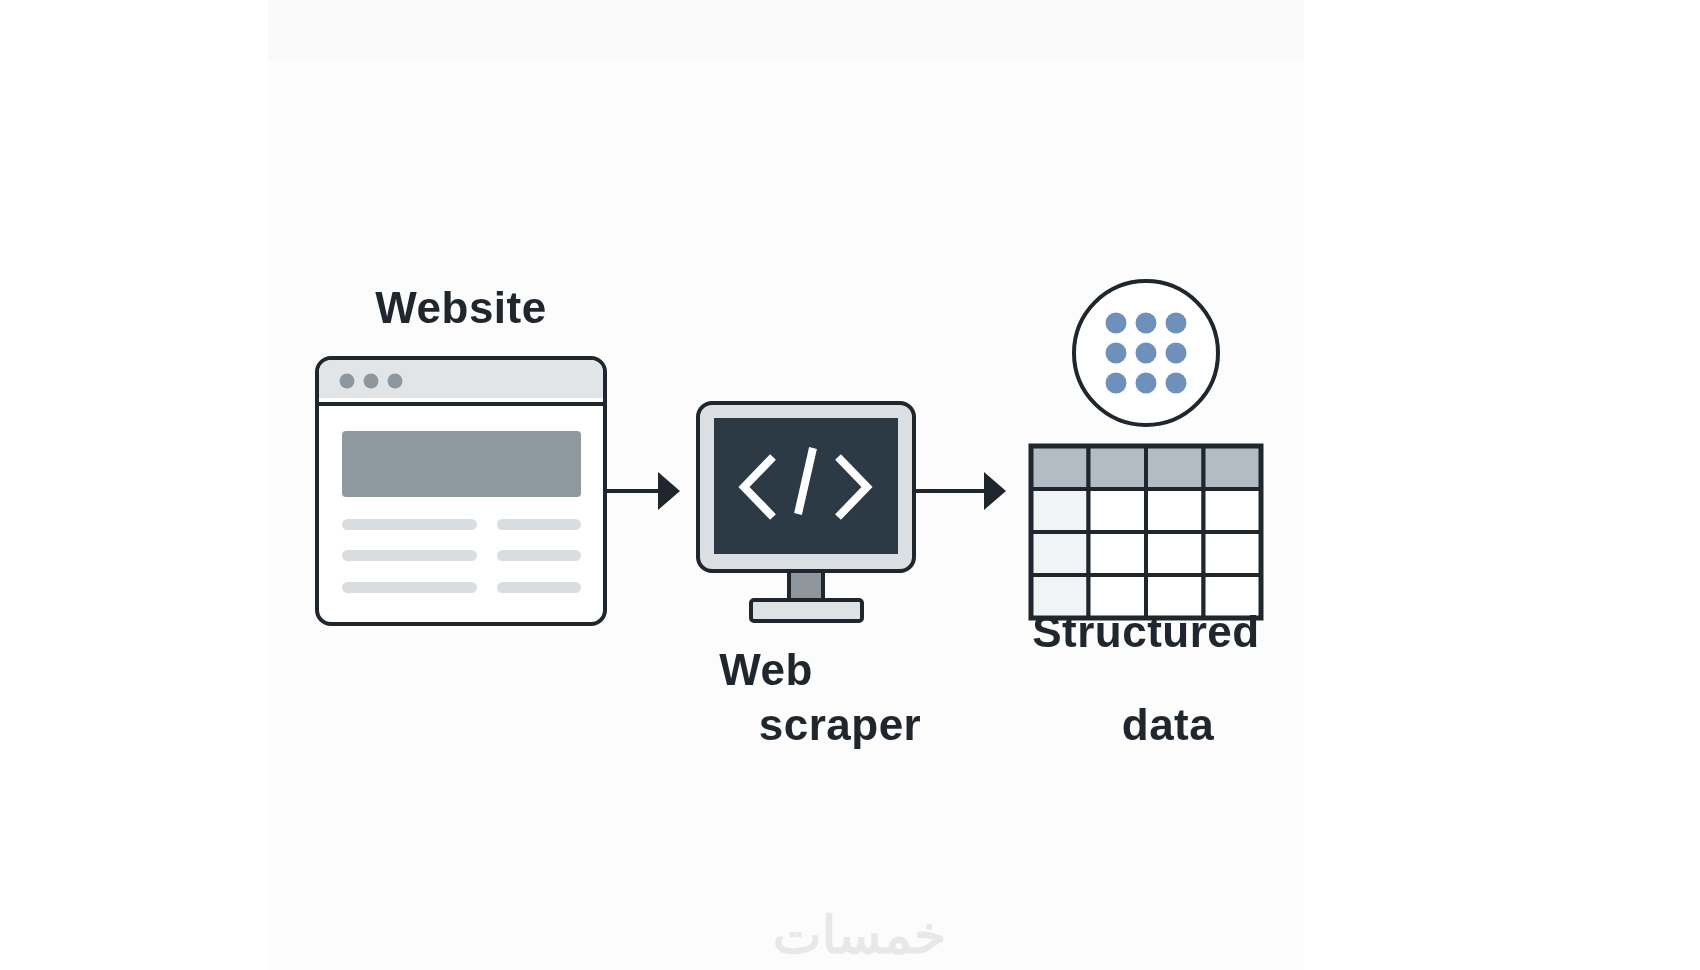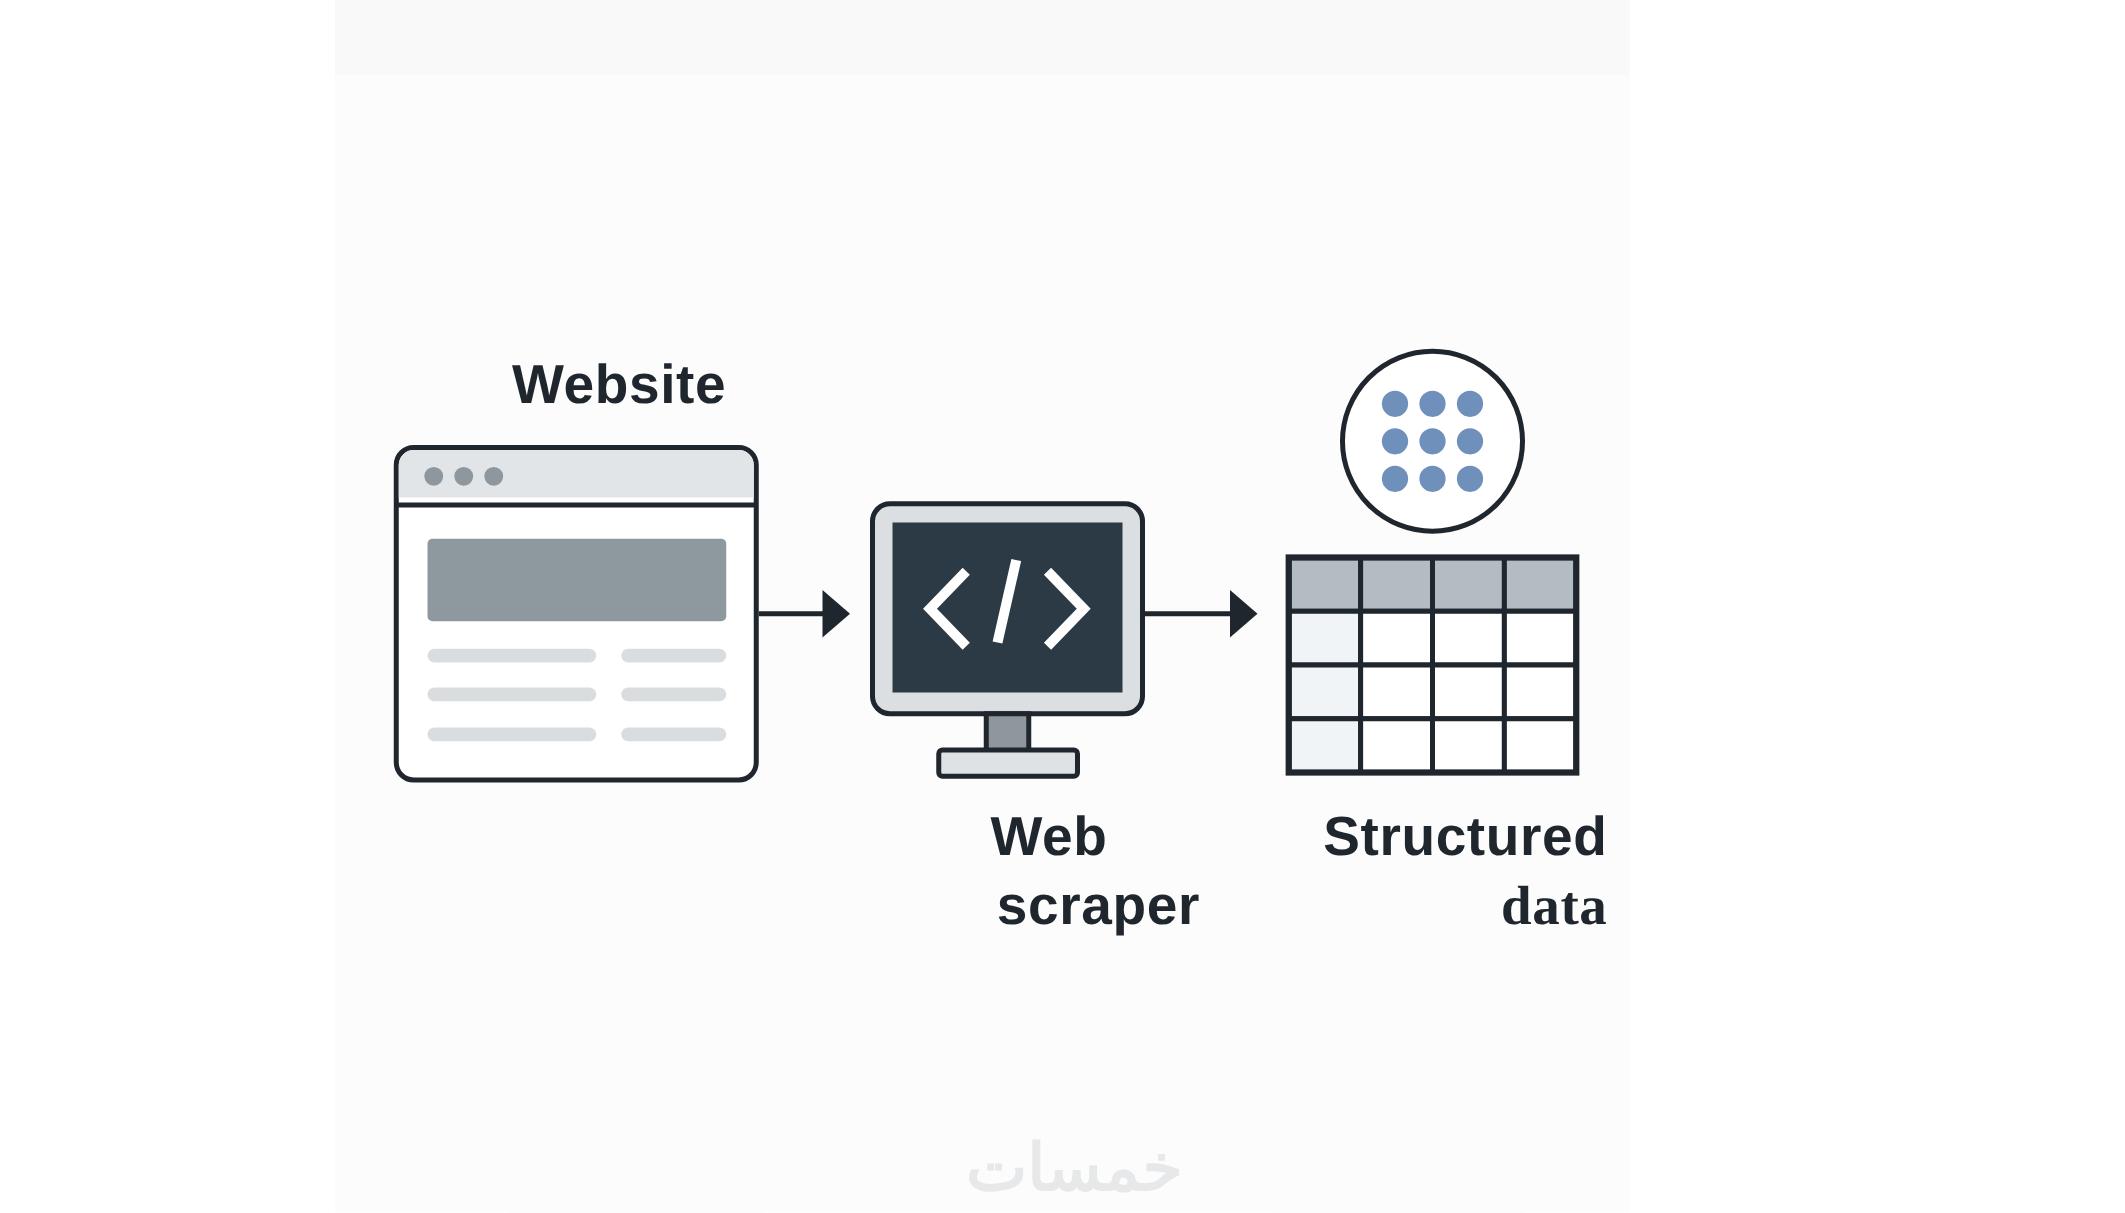--- a/index.html
+++ b/index.html
@@ -1,19 +1,19 @@
 <!DOCTYPE html>
 <html><head>
 <meta charset="utf-8">
 <style>
   html,body{margin:0;padding:0;background:#ffffff;}
   body{width:1700px;height:970px;position:relative;overflow:hidden;font-family:"Liberation Sans",sans-serif;}
   .panel{position:absolute;left:268px;top:0;width:1036px;height:970px;background:#fcfcfc;}
   .panel-top{position:absolute;left:268px;top:0;width:1036px;height:60px;background:#f9f9f9;}
-  .label{position:absolute;color:#1f262d;font-weight:bold;font-size:44px;text-align:right;line-height:54px;letter-spacing:0.5px;}
+  .label{position:absolute;color:#1f262d;font-weight:bold;font-size:44px;text-align:center;line-height:54px;letter-spacing:0.5px;}
   svg{position:absolute;left:0;top:0;}
   .watermark{position:absolute;left:752px;top:905px;width:215px;text-align:center;color:#e6e8ea;font-size:52px;font-weight:bold;line-height:60px;}
 </style>
 </head>
 <body>
 
 <div class="panel"></div>
 <div class="panel-top"></div>
 
 <svg width="1700" height="970" viewBox="0 0 1700 970">
@@ -88,16 +88,16 @@
       <rect x="1088.5" y="575" width="57.5" height="43" fill="#ffffff" stroke="#1f262d" stroke-width="4"></rect>
       <rect x="1146" y="575" width="57.5" height="43" fill="#ffffff" stroke="#1f262d" stroke-width="4"></rect>
       <rect x="1203.5" y="575" width="57.5" height="43" fill="#ffffff" stroke="#1f262d" stroke-width="4"></rect>
       <rect x="1031" y="446" width="230" height="172" fill="none" stroke="#1f262d" stroke-width="5"></rect>
     </g>
 </svg>
 
 <div class="label" style="left:341px;top:281px;width:240px;">Website</div>
 <div class="label" style="left:646px;top:643px;width:240px;">Web</div>
 <div class="label" style="left:720px;top:698px;width:240px;">scraper</div>
-<div class="label" style="left:1006px;top:643px;width:280px;">Structured</div>
-<div class="label" style="left:1006px;top:698px;width:280px;font-family:Liberation Serif, serif;">data</div>
+<div class="label" style="left:1006px;top:605px;width:280px;">Structured</div>
+<div class="label" style="left:1028px;top:698px;width:280px;">data</div>
 
 <div class="watermark">خمسات</div>
 
 </body></html>

